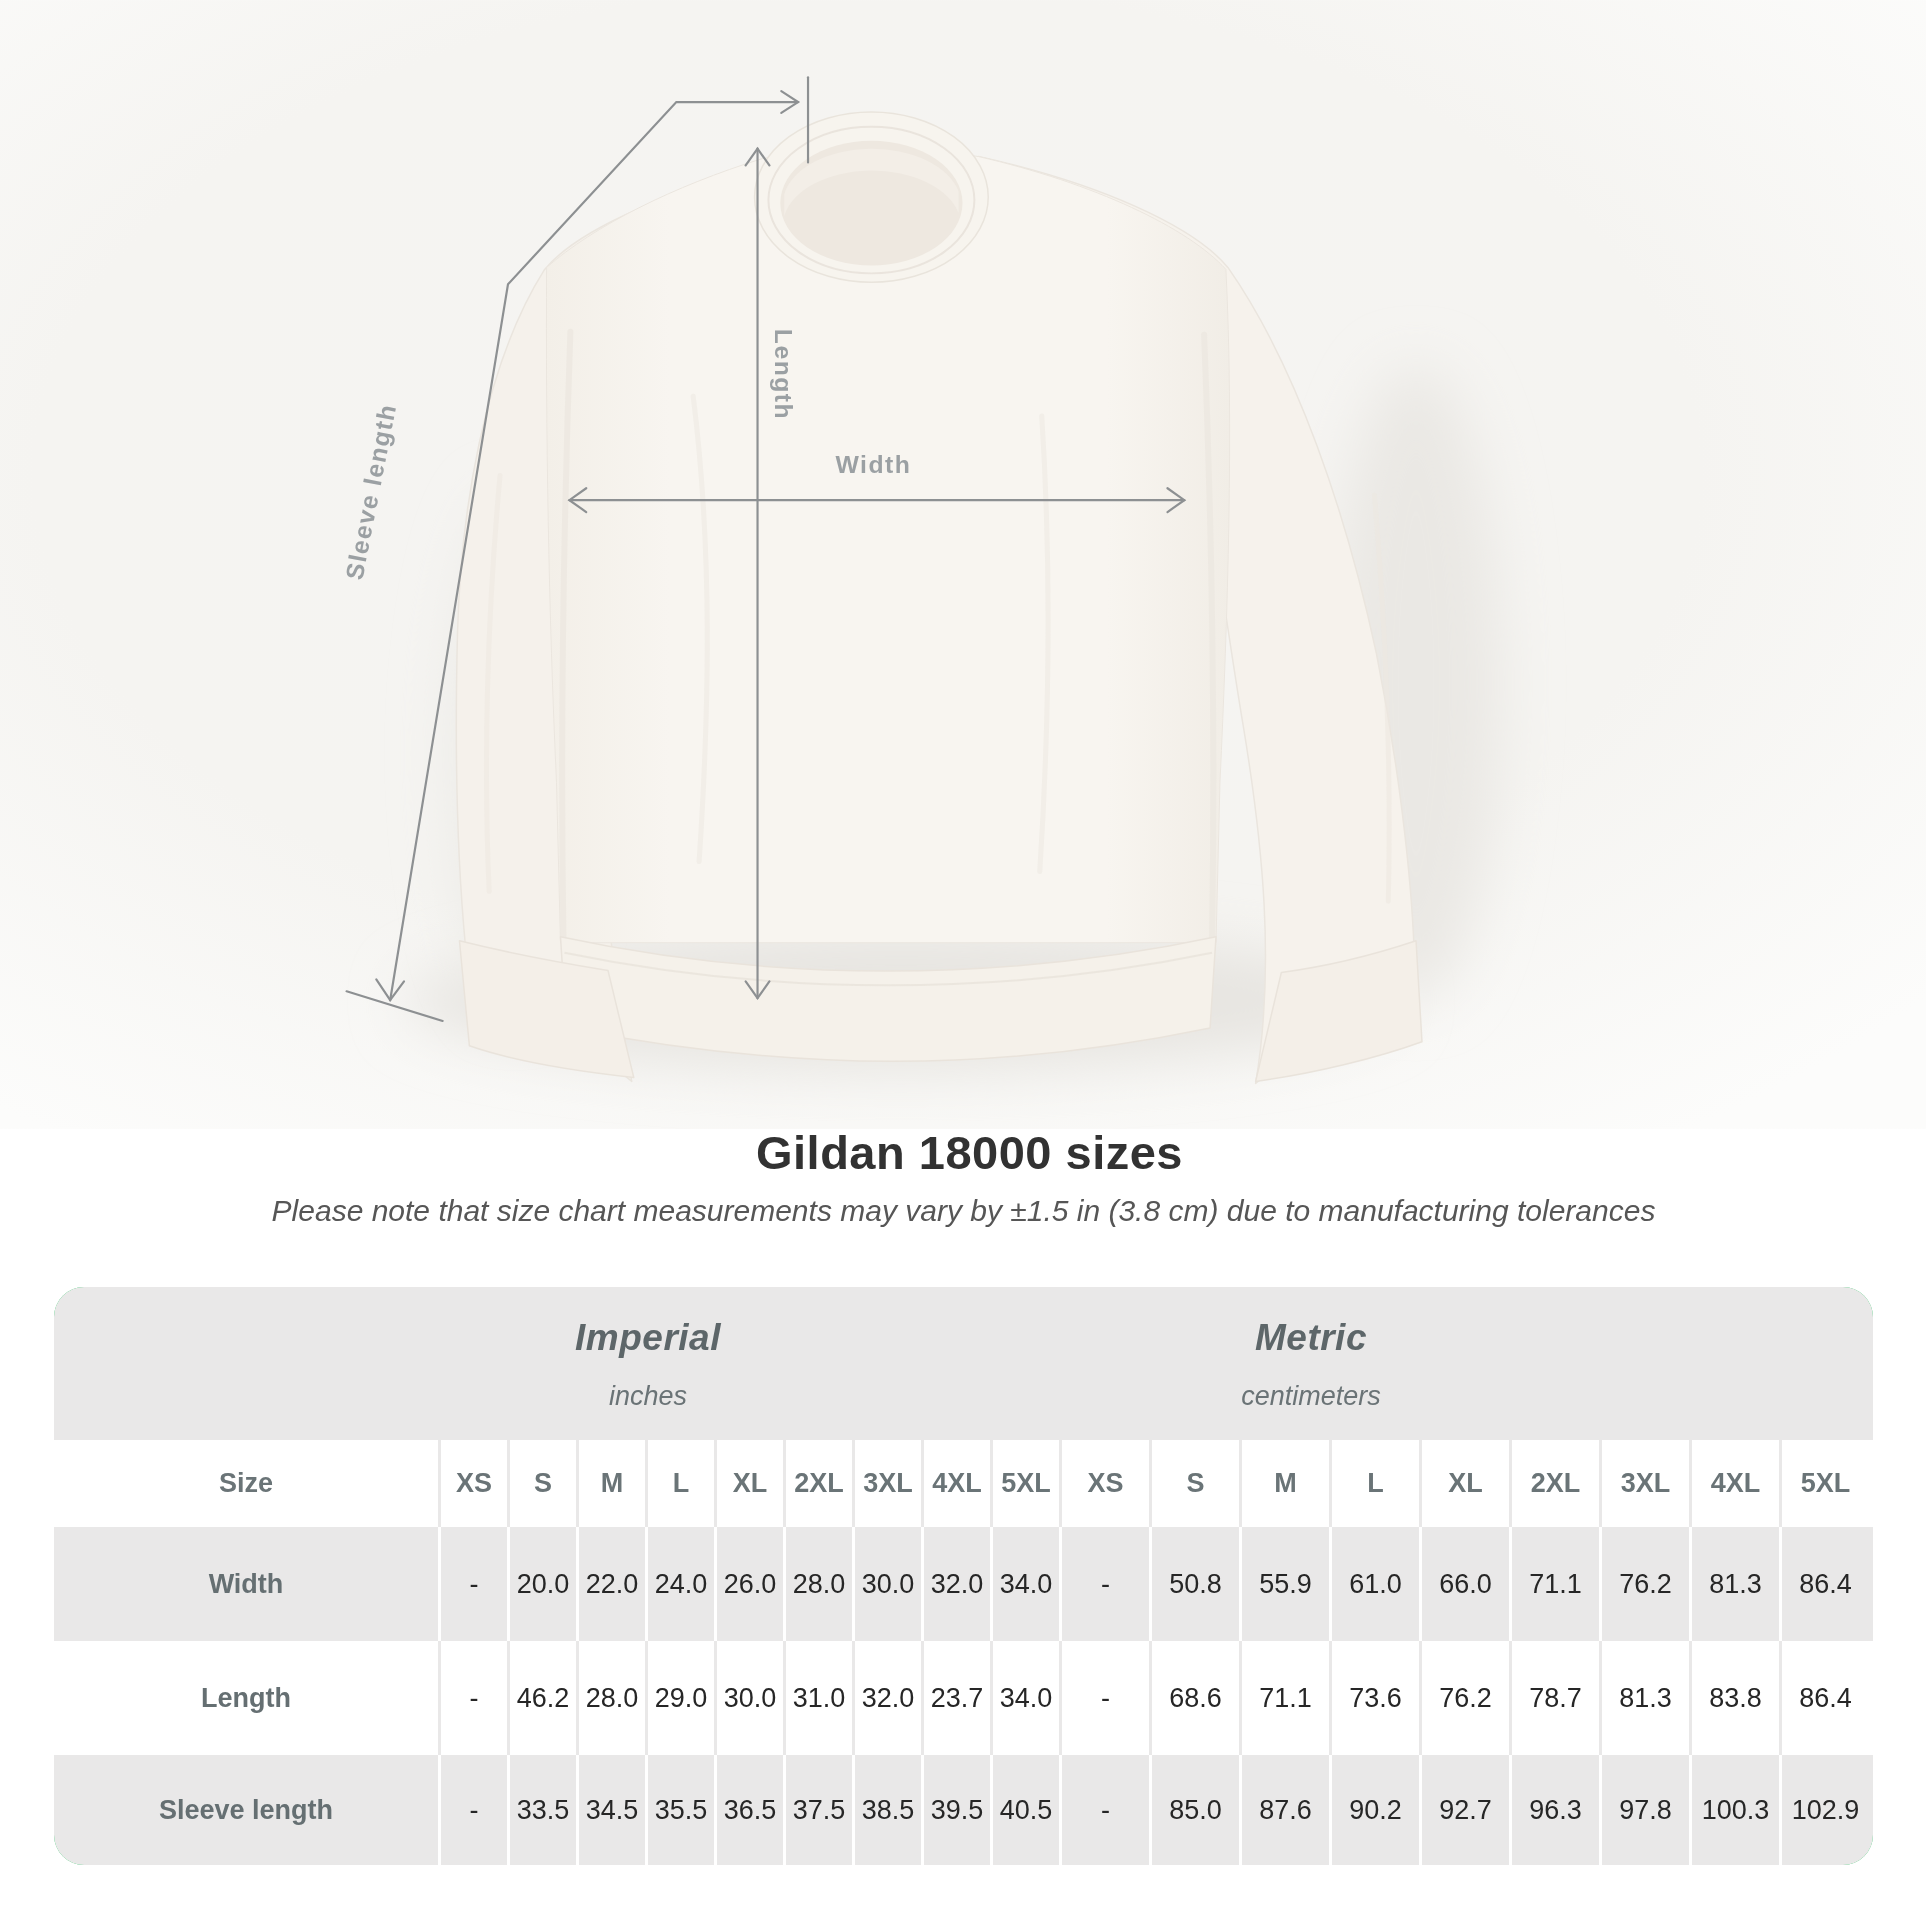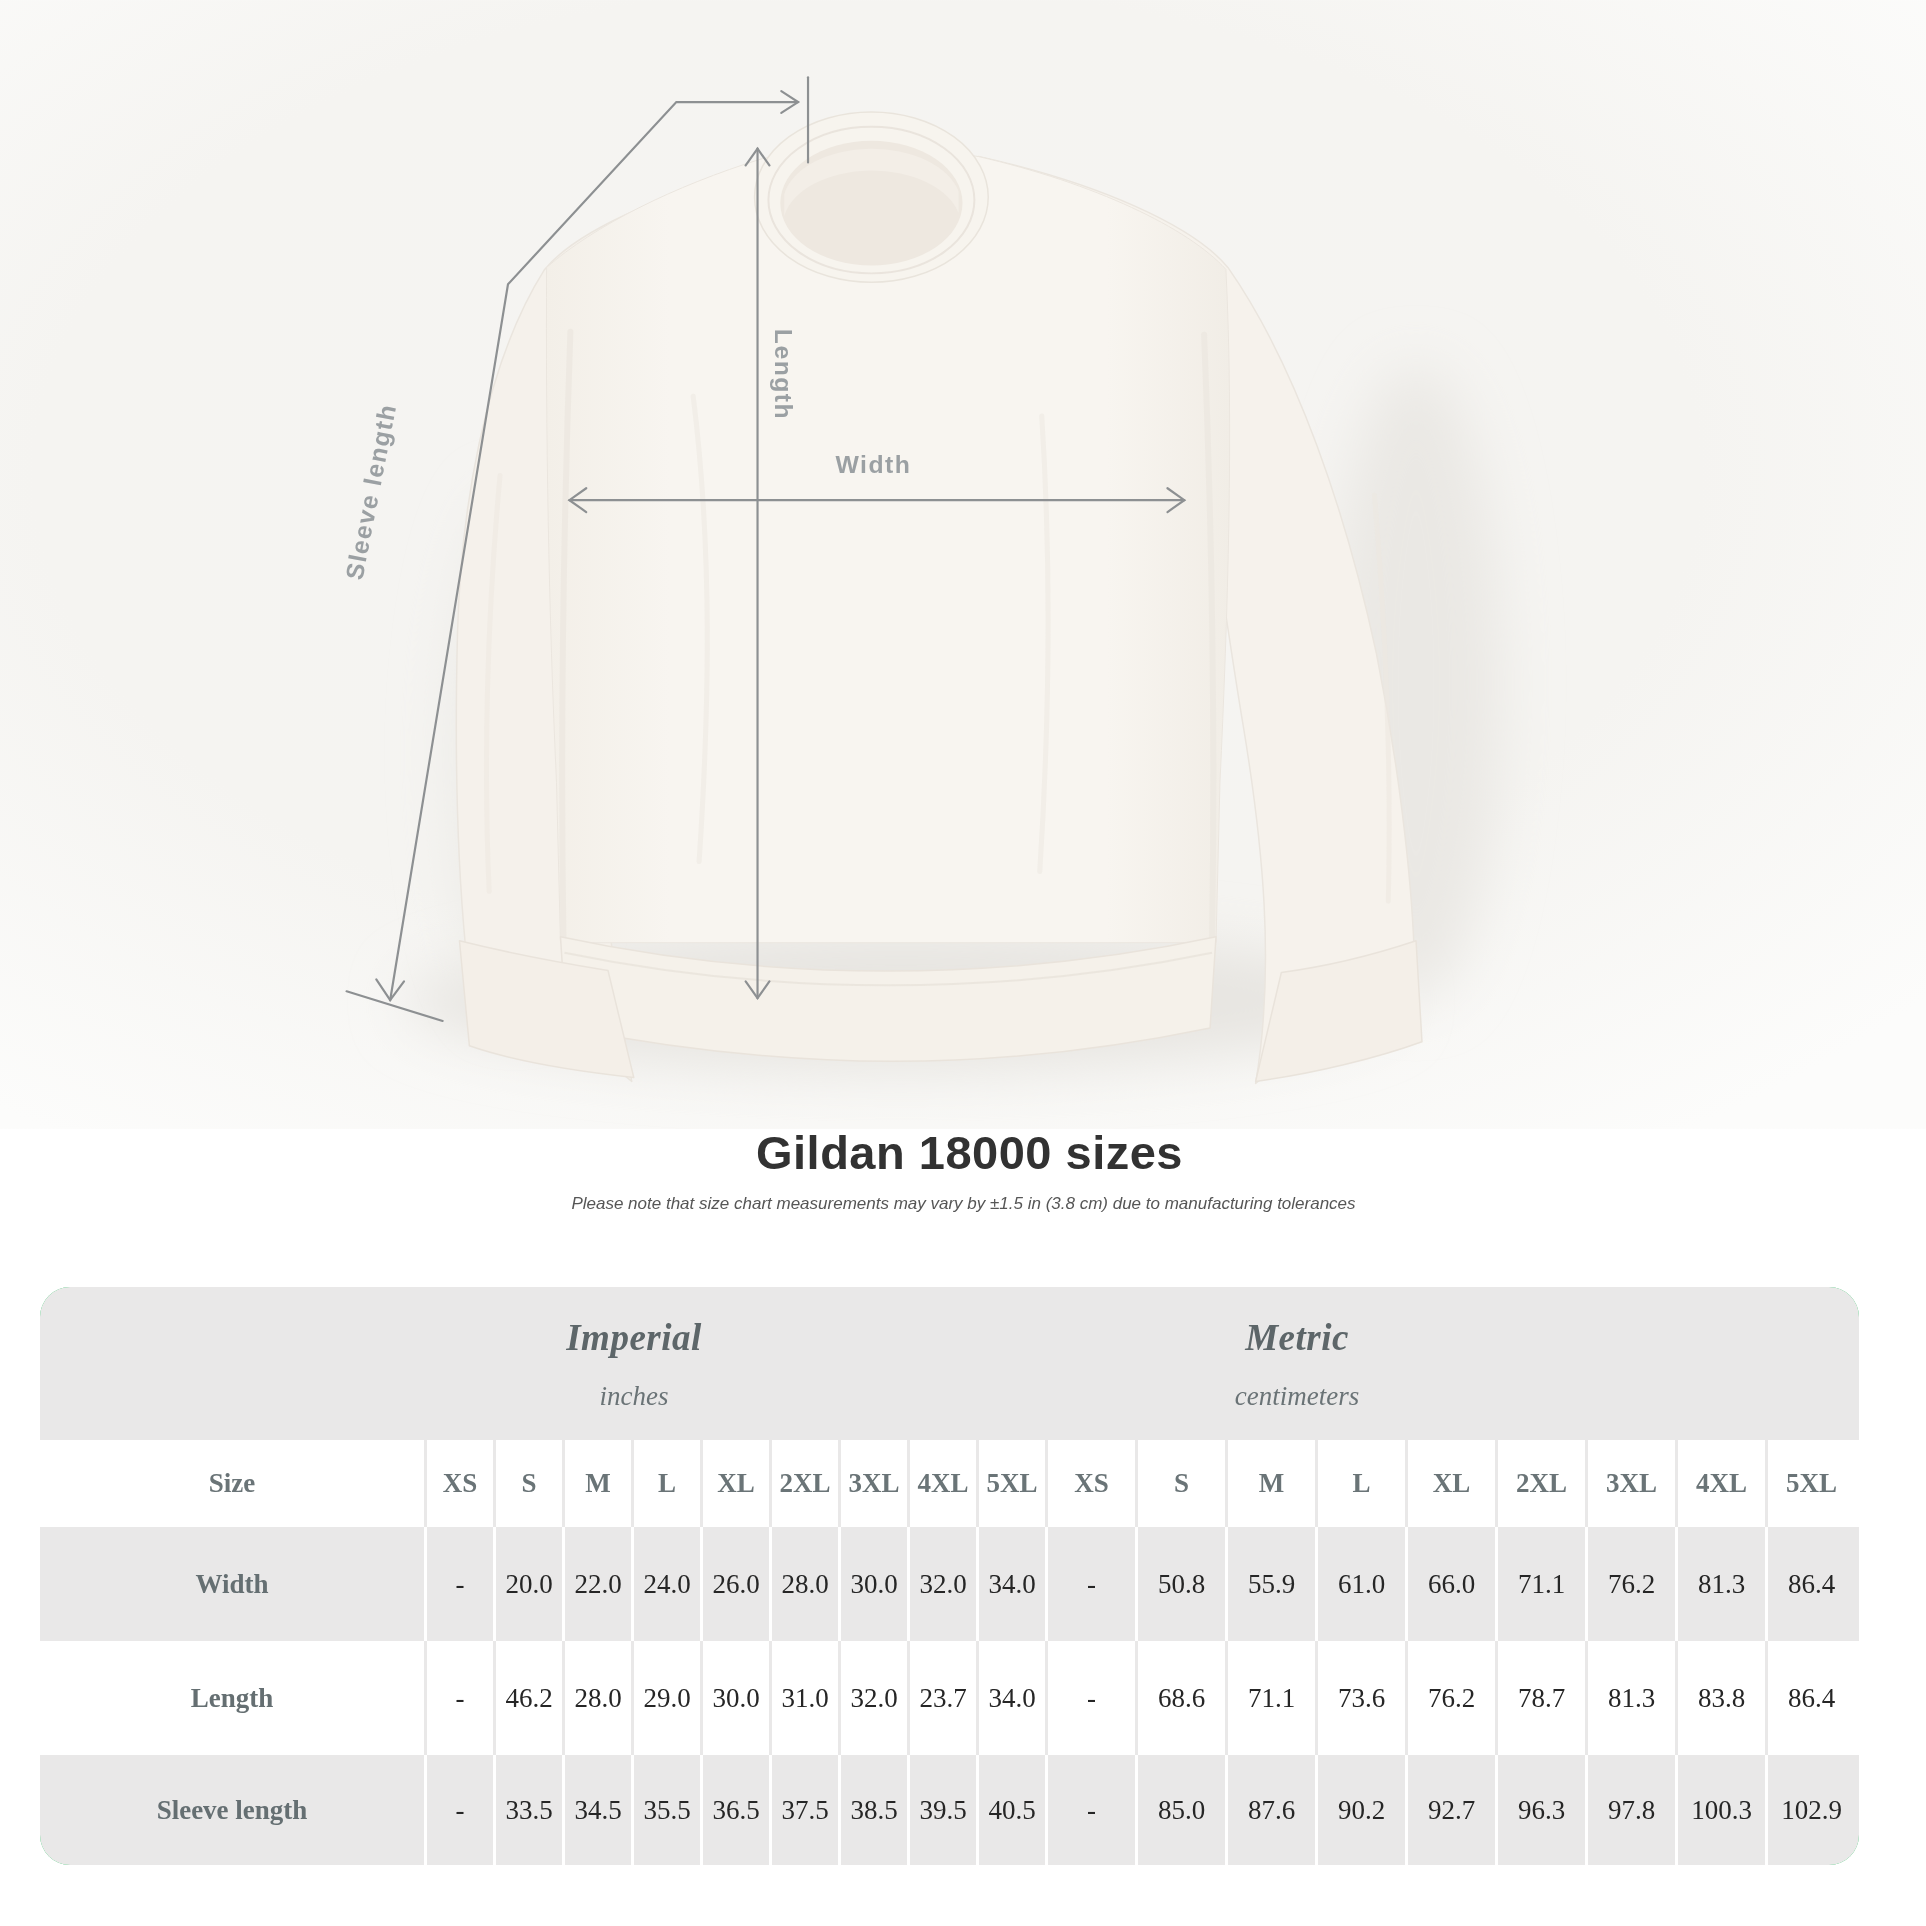--- a/index.html
+++ b/index.html
@@ -6,25 +6,25 @@
   .stage{position:relative;width:1927px;height:1927px;background:#ffffff;overflow:hidden;
          font-family:"Liberation Sans",sans-serif;}
 
   
   .photo{position:absolute;top:0;left:0;display:block;}
 
   
   .title{position:absolute;top:1125px;left:0;width:100%;text-align:center;
          font-size:47px;font-weight:bold;color:#323232;letter-spacing:0.5px;padding-left:6px;}
   .subtitle{position:absolute;top:1194px;left:0;width:100%;text-align:center;
-         font-size:17px;font-style:italic;color:#565656;}
-
-  
-  .size-table{position:absolute;left:40px;top:1287px;width:1819px;
-              border-radius:30px;overflow:hidden;background:#22c55e;font-family:Liberation Serif, serif;}
+         font-size:30px;font-style:italic;color:#565656;}
+
+  
+  .size-table{position:absolute;left:54px;top:1287px;width:1819px;
+              border-radius:30px;overflow:hidden;background:#22c55e;}
   .group-row{position:relative;height:153px;background:#e9e8e8;}
   .group{position:absolute;top:50%;transform:translate(-50%,-50%);text-align:center;white-space:nowrap;}
   .group-imperial{left:594px;}
   .group-metric{left:1257px;}
   .g-label{font-size:37px;font-weight:bold;font-style:italic;color:#5d6669;letter-spacing:0.5px;}
   .g-unit{font-size:27px;font-style:italic;color:#6a7376;margin-top:22px;}
 
   .grid{display:grid;grid-template-columns:384px repeat(9,69px) repeat(9,90px);}
   .row-white{background:#ffffff;}
   .row-gray{background:#e9e8e8;}

